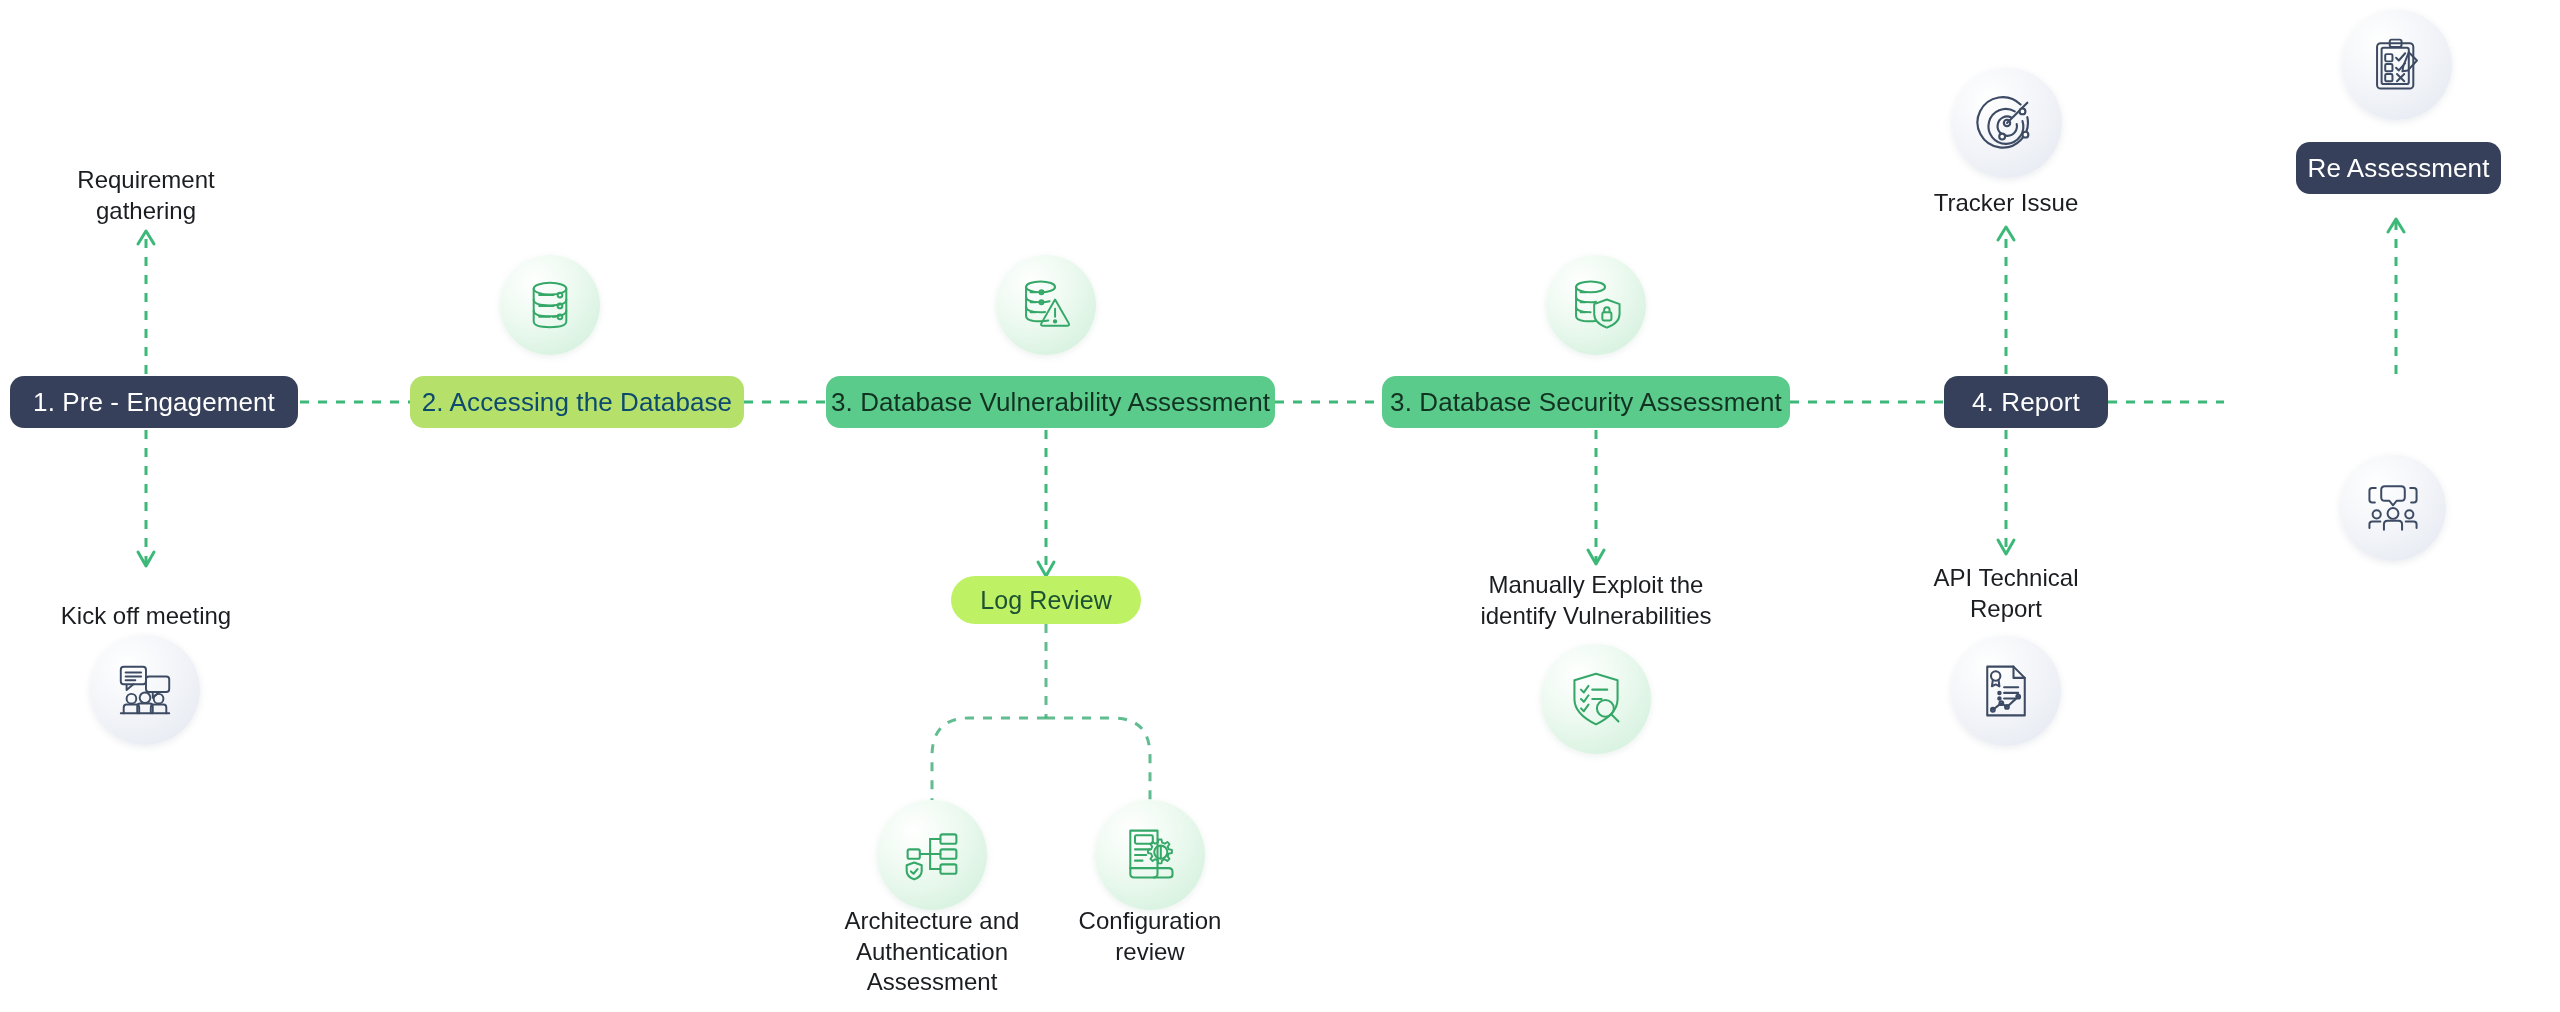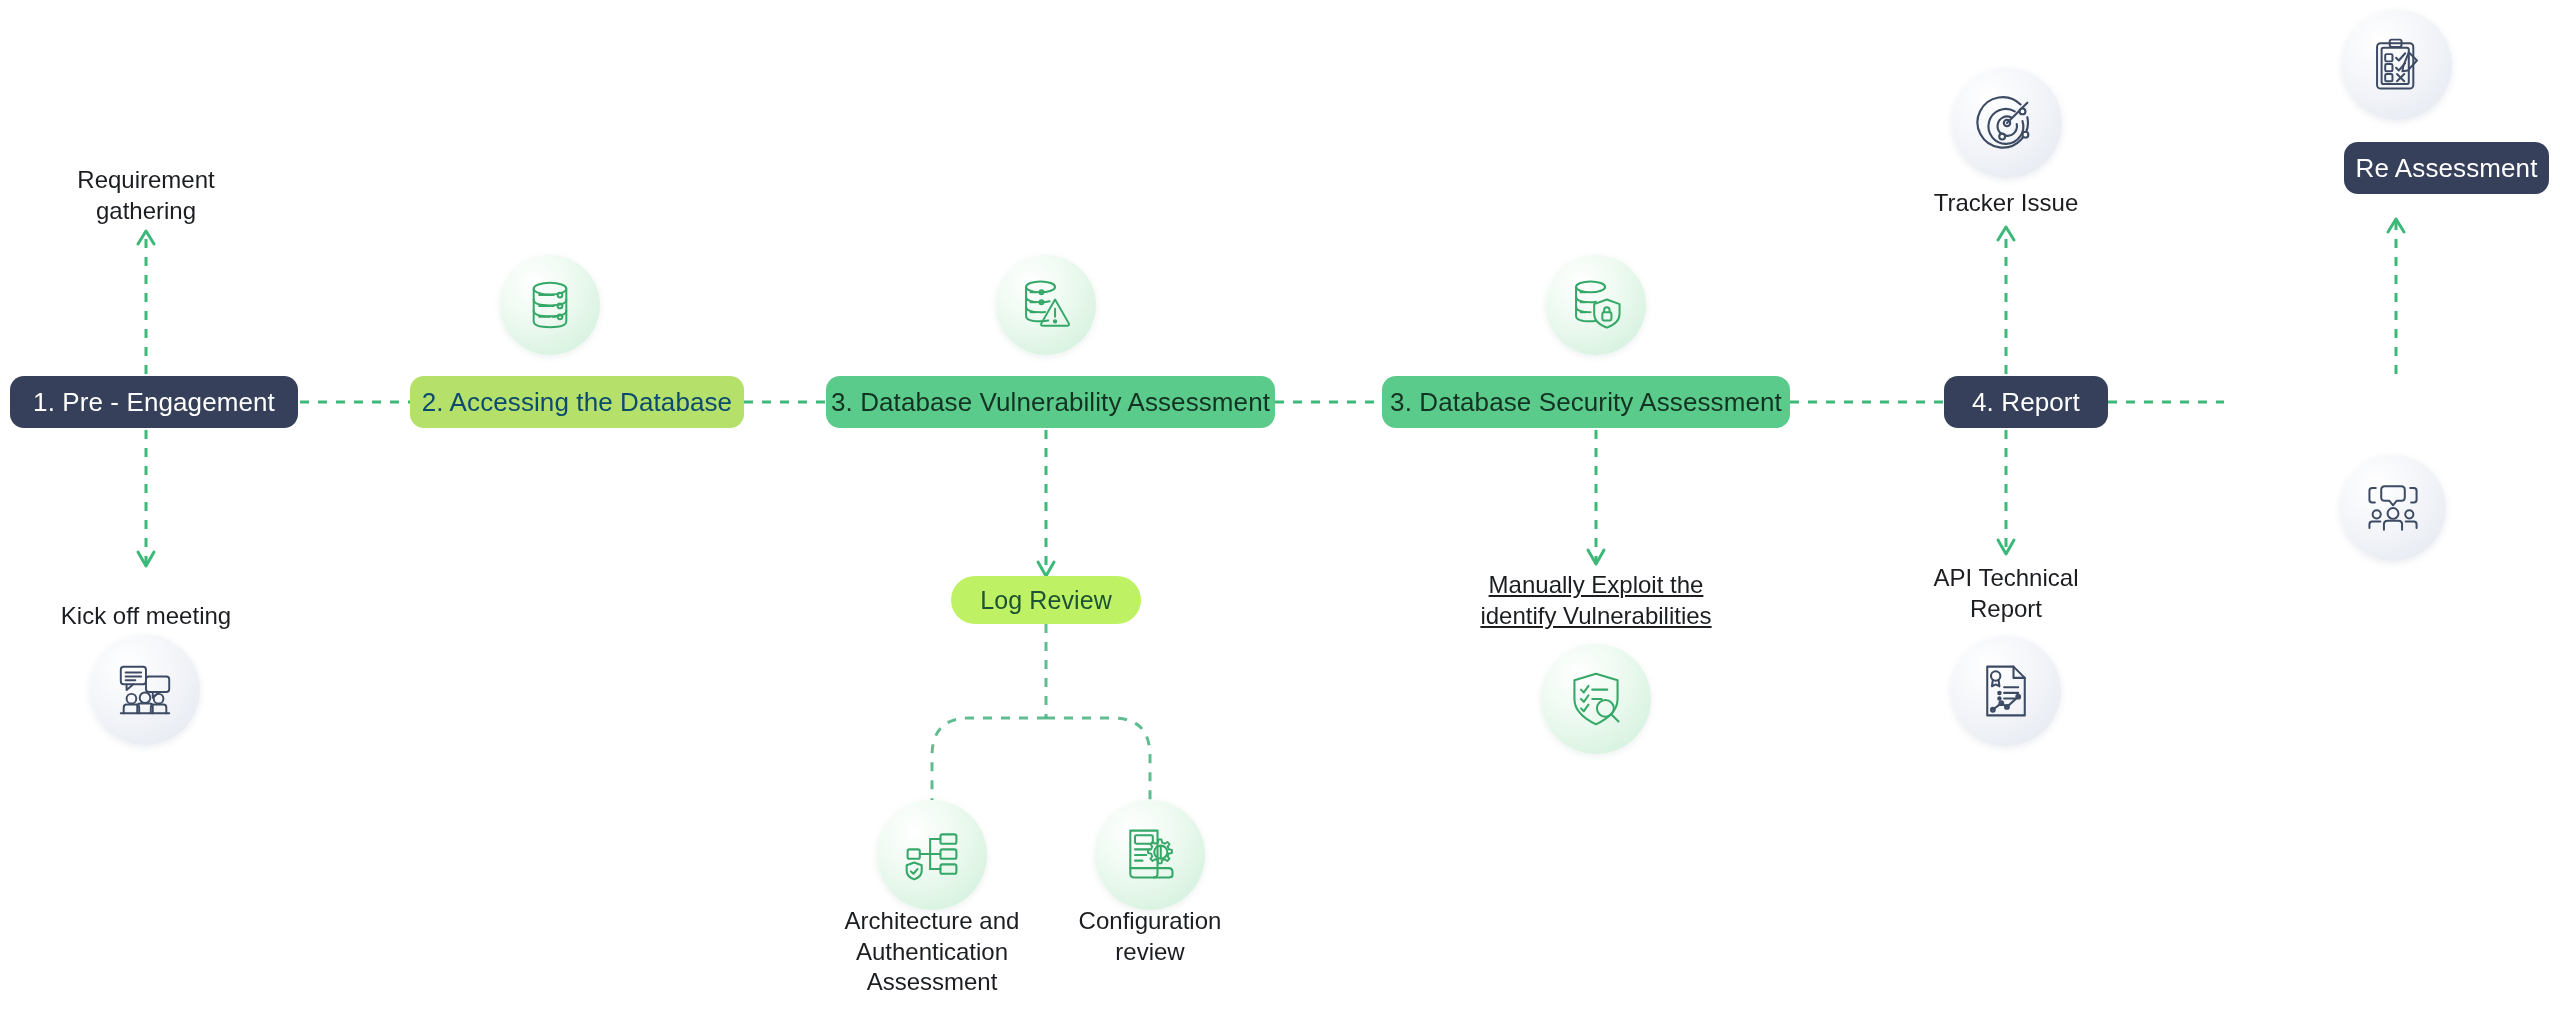--- a/index.html
+++ b/index.html
@@ -165,37 +165,37 @@
 
   <div class="node dark" style="left:1944px; top:376px; width:164px;">
     <span>4. Report</span>
   </div>
 
 
   <div class="node mint" style="left:951px; top:576px; width:190px;">
     <span>Log Review</span>
   </div>
 
-  <div class="node dark" style="left:2296px; top:142px; width:205px;margin-left:48px;">
+  <div class="node dark" style="left:2296px; top:142px; width:205px;">
     <span>Re Assessment</span>
   </div>
 
   <div class="caption" style="left:26px; top:165px; width:240px; white-space:pre-line;">Requirement
 gathering</div>
 
   <div class="caption" style="left:26px; top:601px; width:240px;">Kick off meeting</div>
 
   <div class="caption" style="left:812px; top:906px; width:240px; white-space:pre-line;">Architecture and
 Authentication
 Assessment</div>
 
   <div class="caption" style="left:1030px; top:906px; width:240px; white-space:pre-line;">Configuration
 review</div>
 
-  <div class="caption" style="left:1426px; top:570px; width:340px; white-space:pre-line;text-decoration:underline;">Manually Exploit the
+  <div class="caption" style="left:1426px; top:570px; width:340px; white-space:pre-line;">Manually Exploit the
 identify Vulnerabilities</div>
 
   <div class="caption" style="left:1886px; top:188px; width:240px;">Tracker Issue</div>
 
   <div class="caption" style="left:1886px; top:563px; width:240px; white-space:pre-line;">API Technical
 Report</div>
 
   <div class="bubble grey" style="left:90px; top:635px; width:110px; height:110px;">
     <svg width="62" height="62" viewBox="0 0 64 64">
       <g fill="none" stroke="#3c4a63" stroke-width="2" stroke-linecap="round" stroke-linejoin="round">

